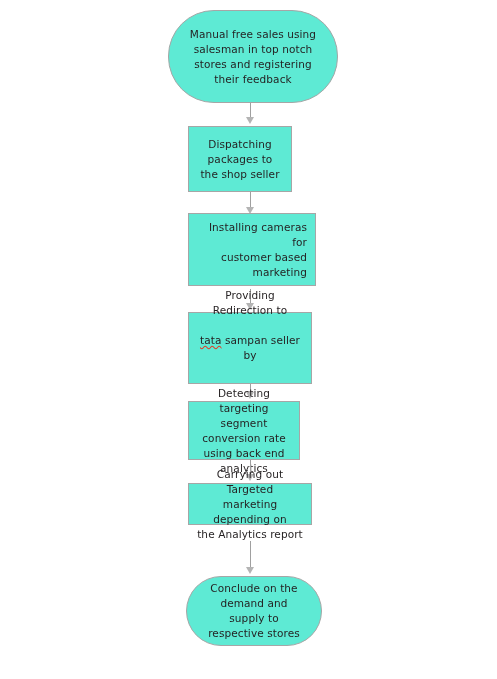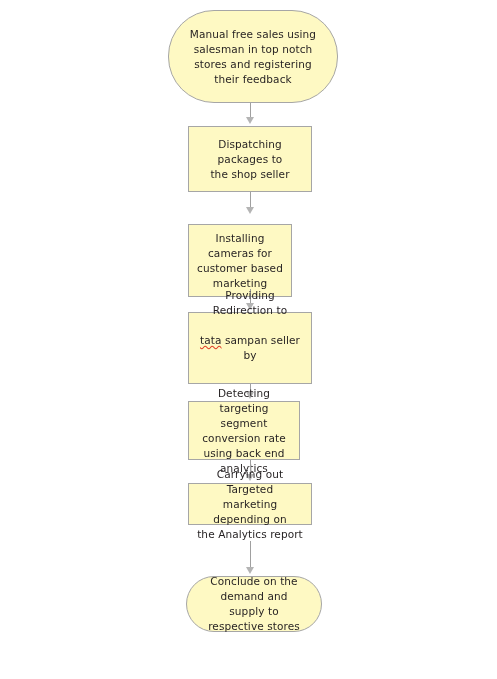--- a/index.html
+++ b/index.html
@@ -19,21 +19,21 @@
     height: 679px;
     background: #ffffff;
     overflow: hidden;
   }
 
   
   .node {
     position: absolute;
     box-sizing: border-box;
     border: 1px solid #a6a6a6;
-    background: #fef9c3;
+    background: #5eead4;
     display: flex;
     align-items: center;
     justify-content: center;
     text-align: center;
   }
   .node.terminator {
     border-radius: 46px;
   }
   .node.process {
     border-radius: 0;
@@ -77,29 +77,29 @@
   <div class="node terminator" style="left:168px; top:10px; width:170px; height:93px;">
     <div class="node-label">Manual free sales using
 salesman in top notch
 stores and registering
 their feedback</div>
   </div>
 
   <div class="connector" style="left:250px; top:103px; height:16px;"></div>
   <div class="arrowhead" style="left:246px; top:117px;"></div>
 
-  <div class="node process" style="left:188px; top:126px; width:124px; height:66px;">
+  <div class="node process" style="left:188px; top:126px; width:104px; height:66px;">
     <div class="node-label">Dispatching packages to
 the shop seller</div>
   </div>
 
   <div class="connector" style="left:250px; top:192px; height:17px;"></div>
   <div class="arrowhead" style="left:246px; top:207px;"></div>
 
-  <div class="node process" style="left:188px; top:224px; width:104px; height:73px;">
+  <div class="node process" style="left:188px; top:213px; width:128px; height:73px;text-align:right;">
     <div class="node-label">Installing cameras for
 customer based
 marketing</div>
   </div>
 
   <div class="connector" style="left:250px; top:289px; height:16px;"></div>
   <div class="arrowhead" style="left:246px; top:303px;"></div>
 
   <div class="node process" style="left:188px; top:312px; width:124px; height:72px;">
     <div class="node-label">
@@ -124,20 +124,20 @@
 
   <div class="node process" style="left:188px; top:483px; width:124px; height:42px;">
     <div class="node-label">Carrying out Targeted
 marketing depending on
 the Analytics report</div>
   </div>
 
   <div class="connector" style="left:250px; top:541px; height:28px;"></div>
   <div class="arrowhead" style="left:246px; top:567px;"></div>
 
-  <div class="node terminator" style="left:186px; top:576px; width:136px; height:56px;">
+  <div class="node terminator" style="left:186px; top:576px; width:136px; height:70px;">
     <div class="node-label">Conclude on the
 demand and
 supply to
 respective stores</div>
   </div>
 
 </div>
 
 </body></html>

